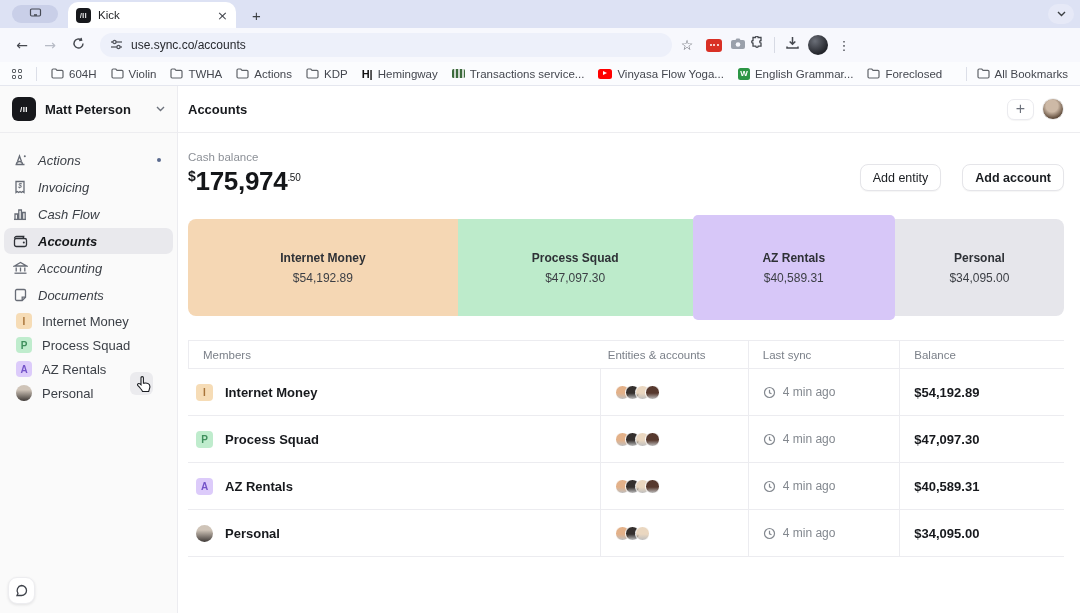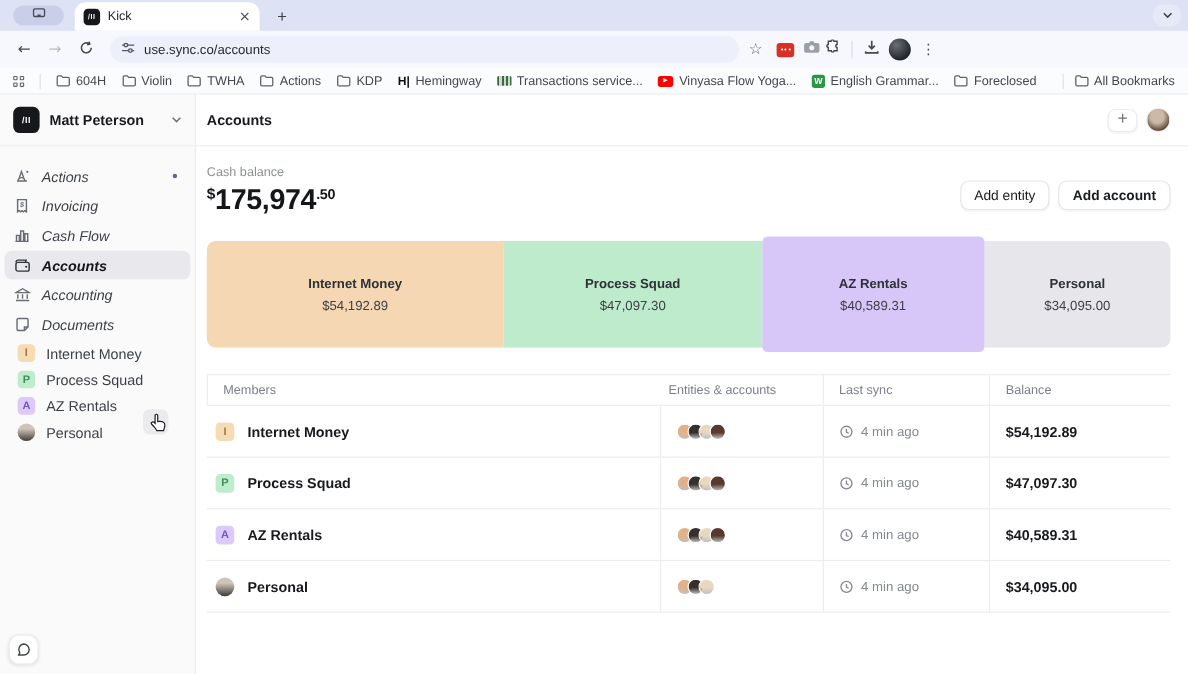--- a/index.html
+++ b/index.html
@@ -84,22 +84,22 @@
   .plus-btn { width:27px; height:21px; border:1px solid #ebebef; background:#fff; border-radius:7px;
     color:#6d727c; display:flex; align-items:center; justify-content:center; box-shadow:0 1px 1px rgba(20,22,30,.04); }
   .mh-avatar { width:22px; height:22px; border-radius:50%; background:radial-gradient(circle at 45% 35%, #cdb9a6 35%, #5a4636 75%, #3a2e26); border:1px solid #eee; }
 
   .content { padding:18px 16px 0 10px; }
   .balance-row { display:flex; align-items:flex-start;justify-content:center; }
   .cash-label { font-size:11.5px; color:#8c9097; }
   .balance-val { margin-top:3px; color:#141619; letter-spacing:-0.3px; }
   .balance-val .cur { font-size:14px; font-weight:700; vertical-align:9px; }
   .balance-val .whole { font-size:26px; font-weight:700; }
-  .balance-val .cents { font-size:13px; font-weight:700; vertical-align:9px; }
-  .balance-actions { margin-left:auto; margin-top:13px; display:flex; gap:8px;padding-left:20px; }
+  .balance-val .cents { font-size:10px; font-weight:400; vertical-align:9px; }
+  .balance-actions { margin-left:auto; margin-top:13px; display:flex; gap:21px;padding-left:20px; }
   .btn { height:27px; padding:0 12px; background:#fff; border:1px solid #e5e5e9; border-radius:8px;
     font-size:12.5px; color:#1a1d21; display:flex; align-items:center; box-shadow:0 1px 1px rgba(20,22,30,.04); }
   .btn.primary { font-weight:700; }
 
   .segbar { margin-top:22px; height:97px; display:flex; position:relative; }
   .seg { display:flex; flex-direction:column; align-items:center; justify-content:center; gap:6px; height:97px; }
   .seg:first-child { border-radius:8px 0 0 8px; }
   .seg:last-child { border-radius:0 8px 8px 0; }
   .seg.pop { height:105px; margin-top:-4px; border-radius:5px; z-index:2; }
   .seg-name { font-size:12px; font-weight:700; color:#2e3136; }

